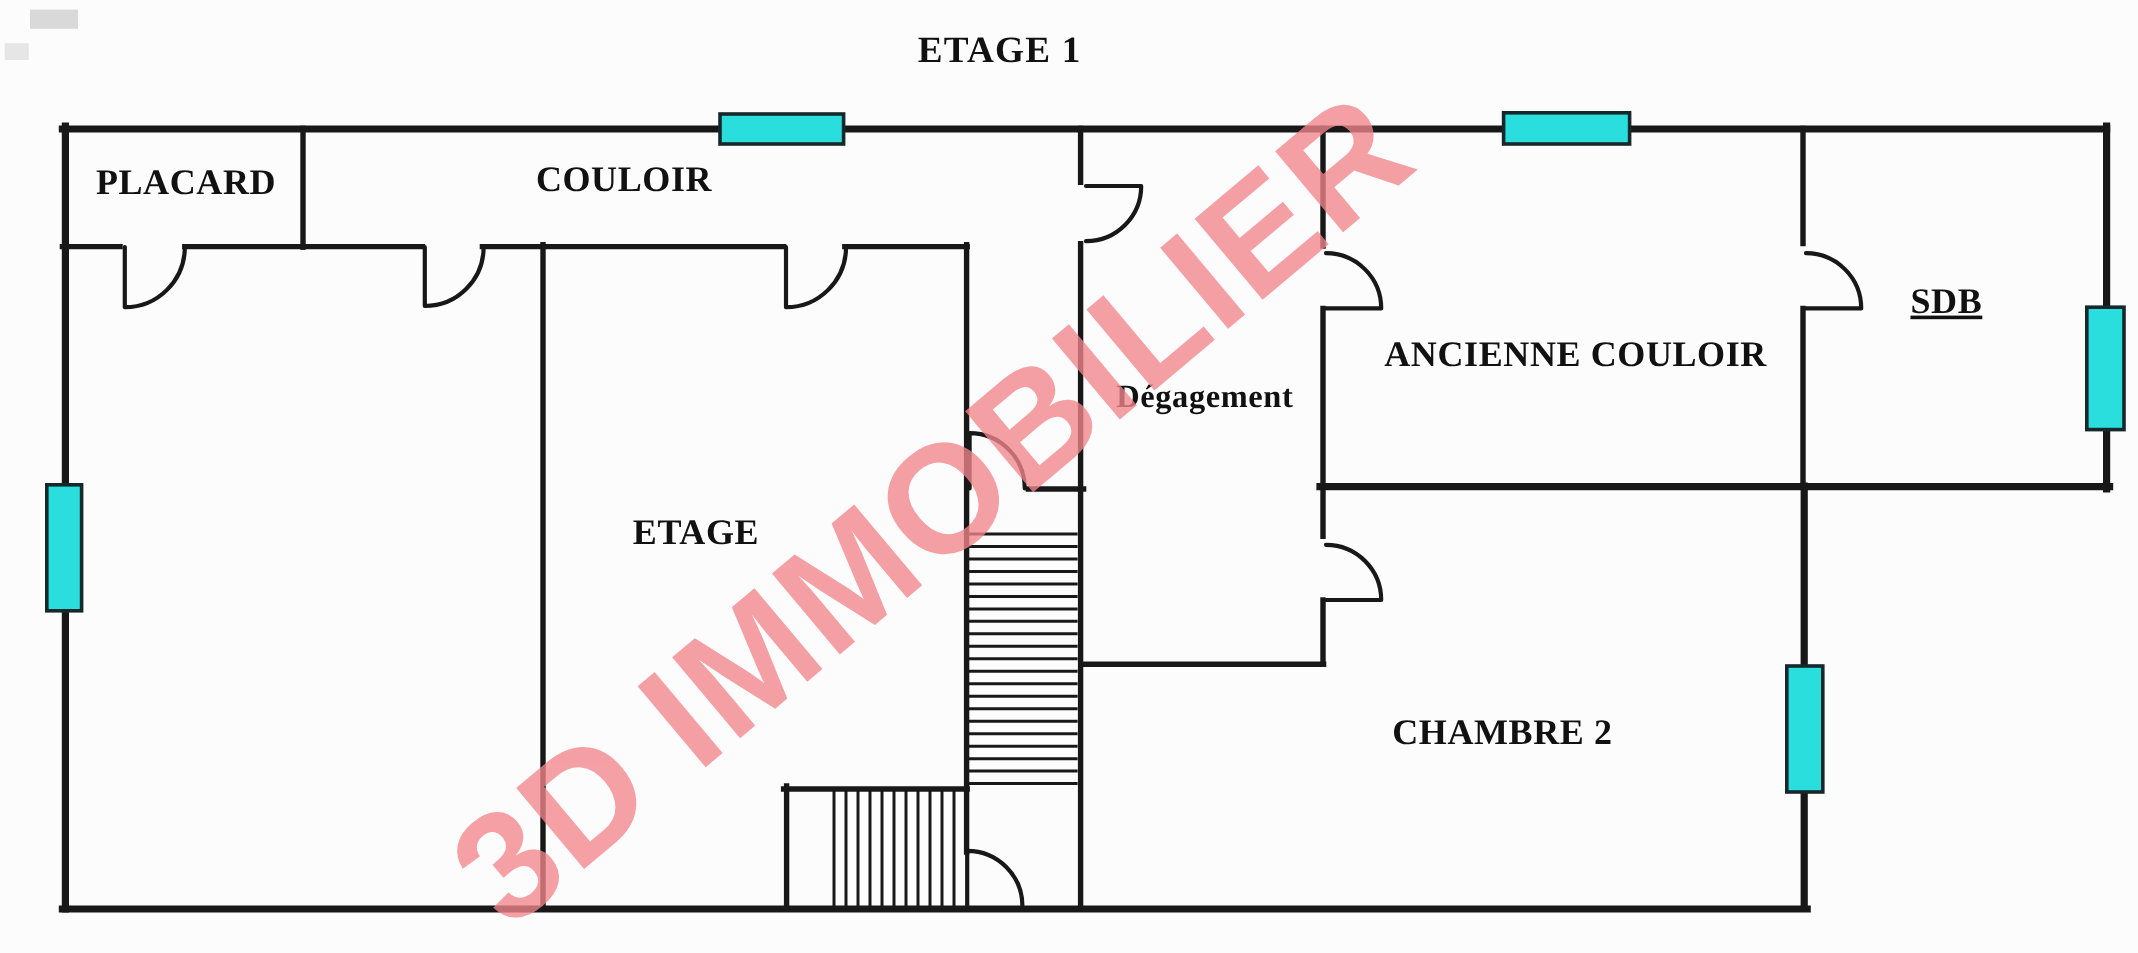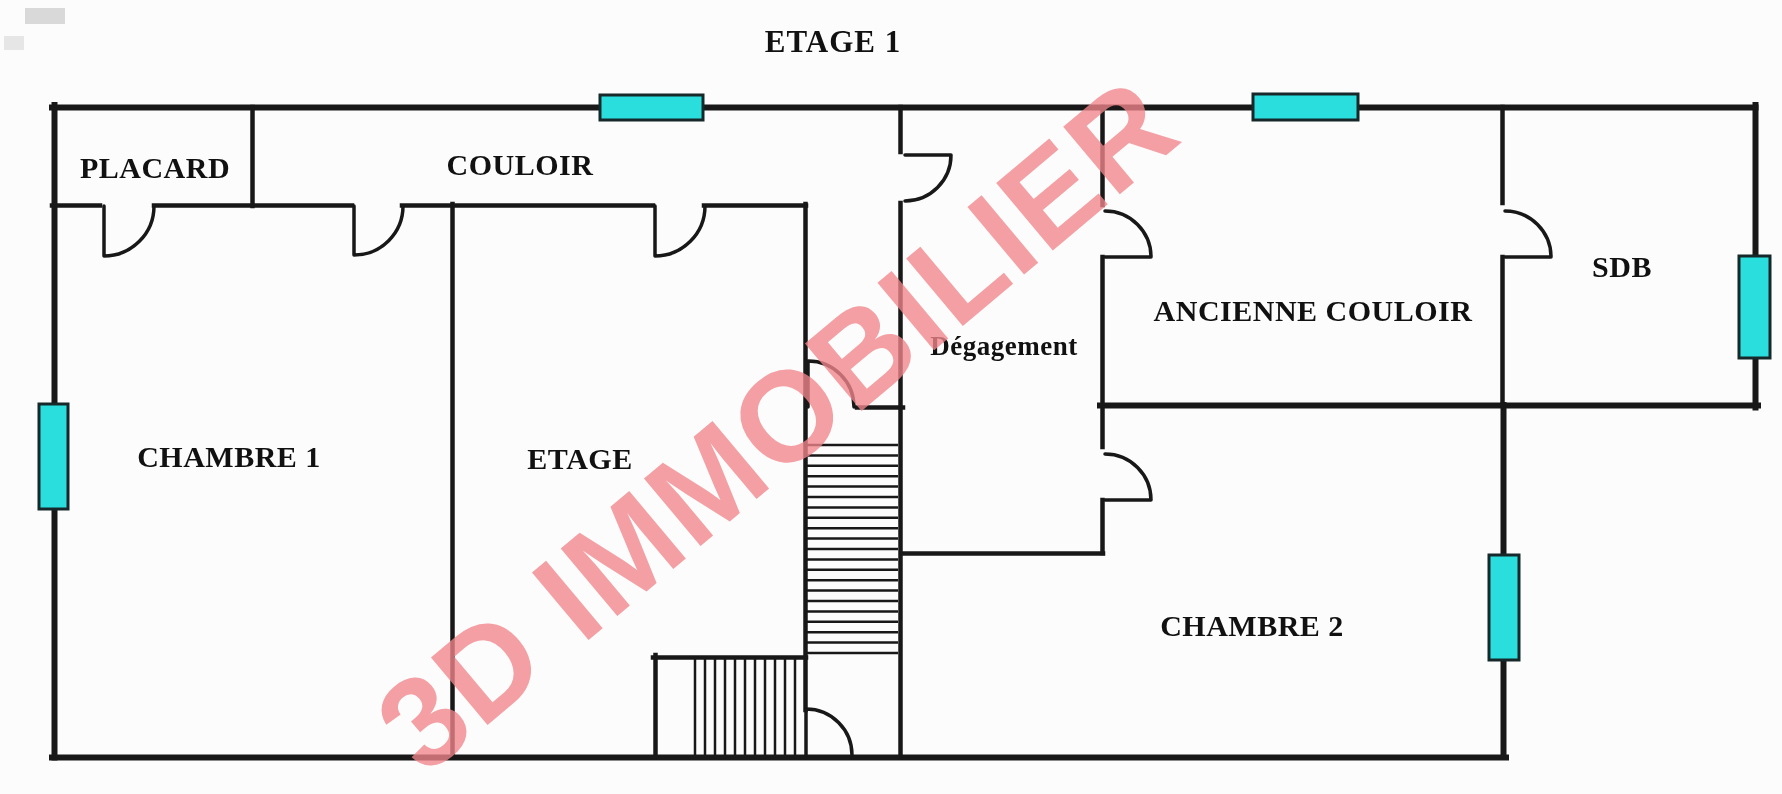--- a/index.html
+++ b/index.html
@@ -16,21 +16,20 @@
   .room-label{
     position:absolute;
     transform:translate(-50%,-50%);
     font-family:"Liberation Serif", serif;
     font-weight:700;
     font-size:30px;
     color:var(--label,#111);
     letter-spacing:0.5px;
     white-space:nowrap;
     z-index:2;
-    margin-top:15px;
   }
   .room-label.small{font-size:27px;}
   #page-title{
     position:absolute;
     transform:translate(-50%,-50%);
     left:833px;top:42px;
     font-family:"Liberation Serif", serif;
     font-weight:700;font-size:31px;
     color:var(--label,#111);
     letter-spacing:1px;
@@ -154,21 +153,20 @@
       <rect class="window" x="39" y="404" width="29" height="105"></rect>
       <rect class="window" x="1739" y="256" width="31" height="102"></rect>
       <rect class="window" x="1489" y="555" width="30" height="105"></rect>
     </g>
   </svg>
 
   <div id="page-title">ETAGE 1</div>
 
   <div class="room-label" style="left:155px;top:153px;">PLACARD</div>
   <div class="room-label" style="left:520px;top:150px;">COULOIR</div>
-  <div class="room-label" style="left:229px;top:442px;">CHAMBRE 1</div>
   <div class="room-label" style="left:580px;top:444px;">ETAGE</div>
   <div class="room-label small" style="left:1004px;top:331px;">Dégagement</div>
   <div class="room-label" style="left:1313px;top:296px;">ANCIENNE COULOIR</div>
-  <div class="room-label" style="left:1622px;top:252px;">SDB</div>
+  <div class="room-label" style="left:1622px;top:252px;text-decoration:underline;">SDB</div>
   <div class="room-label" style="left:1252px;top:611px;">CHAMBRE 2</div>
 
   <div id="watermark">3D IMMOBILIER</div>
 </div>
 
 </body></html>

